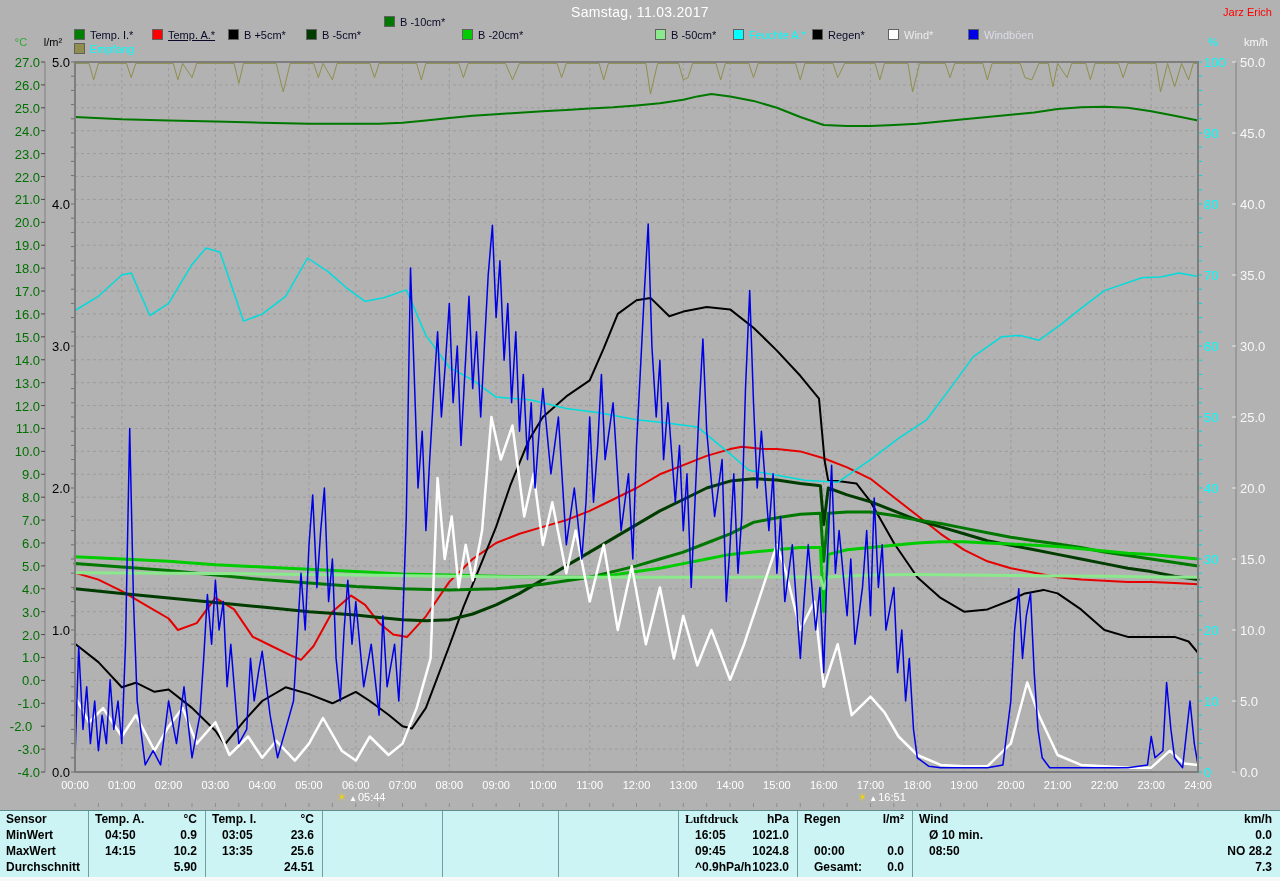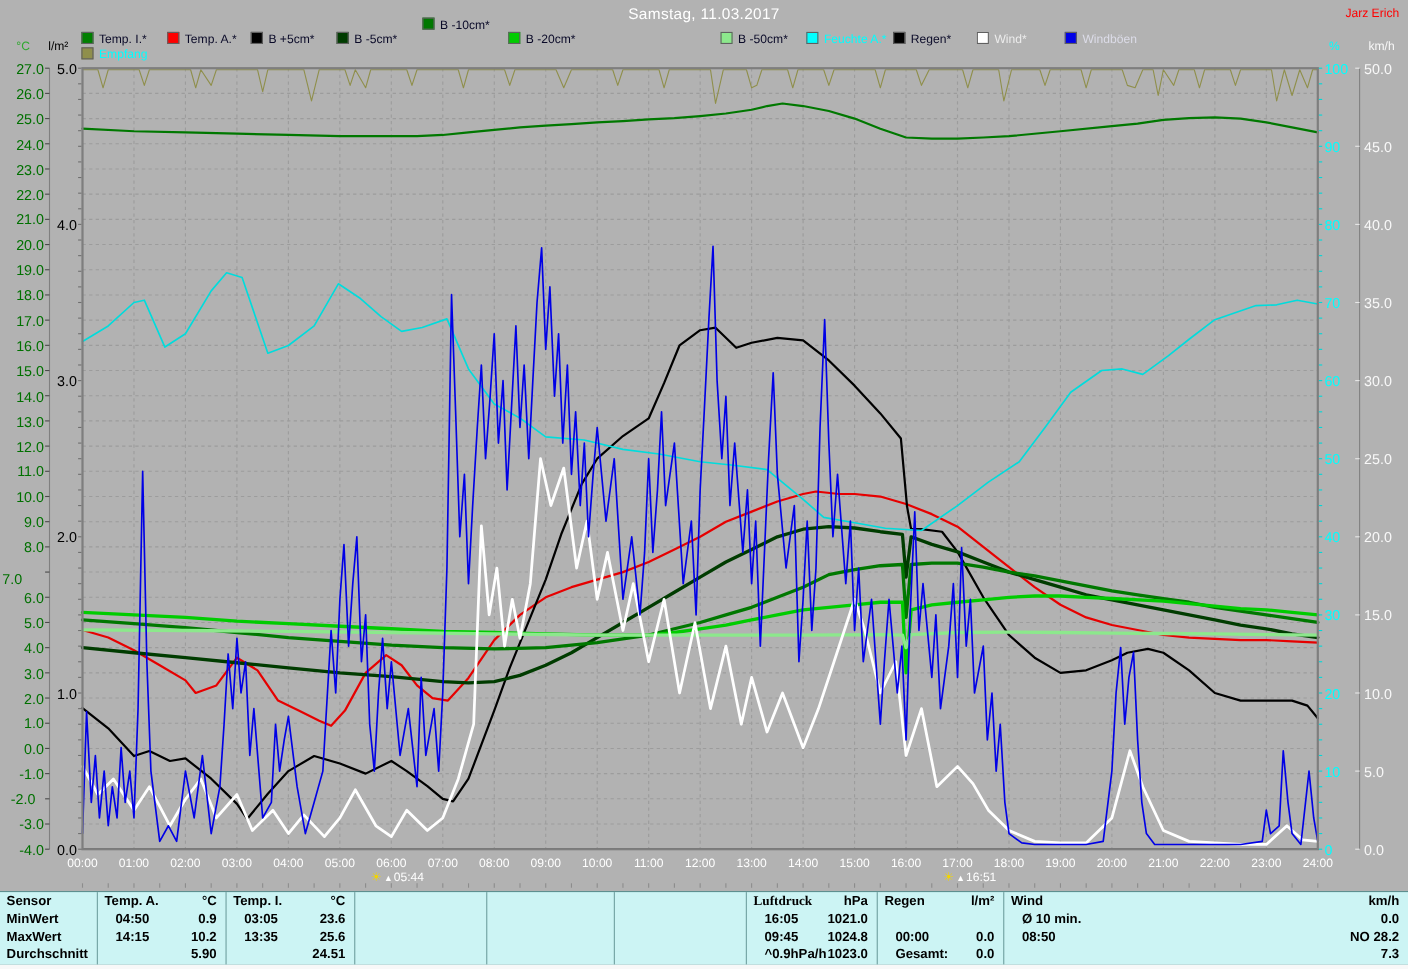--- a/index.html
+++ b/index.html
@@ -40,21 +40,21 @@
   <div class="title">Samstag, 11.03.2017</div>
   <div class="author">Jarz Erich</div>
 
   <div id="unit-c" class="unit">°C</div>
   <div id="unit-lm2" class="unit">l/m²</div>
   <div id="unit-pct" class="unit">%</div>
   <div id="unit-kmh" class="unit">km/h</div>
 
   <div id="legend">
       <div class="legend-item" style="left: 74px; top: 29px;"><span class="sw" style="background: rgb(0, 128, 0);"></span><span style="color: rgb(10, 10, 40);">Temp. I.*</span></div>
-      <div class="legend-item" style="left: 152px; top: 29px;"><span class="sw" style="background: rgb(255, 0, 0);"></span><span style="color: rgb(10, 10, 40);">Temp. A.*</span></div>
+      <div class="legend-item" style="left: 152px; top: 29px;"><span class="sw" style="background: rgb(255, 0, 0);"></span><span style="color: rgb(10, 10, 40); text-decoration: underline;">Temp. A.*</span></div>
       <div class="legend-item" style="left: 228px; top: 29px;"><span class="sw" style="background: rgb(0, 0, 0);"></span><span style="color: rgb(10, 10, 40);">B +5cm*</span></div>
       <div class="legend-item" style="left: 306px; top: 29px;"><span class="sw" style="background: rgb(0, 60, 0);"></span><span style="color: rgb(10, 10, 40);">B -5cm*</span></div>
       <div class="legend-item" style="left: 384px; top: 16px; text-align: center;"><span class="sw" style="background: rgb(0, 120, 0);"></span><span style="color: rgb(10, 10, 40);">B -10cm*</span></div>
       <div class="legend-item" style="left: 462px; top: 29px;"><span class="sw" style="background: rgb(0, 204, 0);"></span><span style="color: rgb(10, 10, 40);">B -20cm*</span></div>
       <div class="legend-item" style="left: 655px; top: 29px;"><span class="sw" style="background: rgb(140, 232, 140);"></span><span style="color: rgb(10, 10, 40);">B -50cm*</span></div>
       <div class="legend-item" style="left: 733px; top: 29px;"><span class="sw" style="background: rgb(0, 255, 255);"></span><span style="color: rgb(0, 255, 255);">Feuchte A.*</span></div>
       <div class="legend-item" style="left: 812px; top: 29px;"><span class="sw" style="background: rgb(0, 0, 0);"></span><span style="color: rgb(10, 10, 40);">Regen*</span></div>
       <div class="legend-item" style="left: 888px; top: 29px;"><span class="sw" style="background: rgb(255, 255, 255);"></span><span style="color: rgb(236, 236, 236);">Wind*</span></div>
       <div class="legend-item" style="left: 968px; top: 29px;"><span class="sw" style="background: rgb(0, 0, 232);"></span><span style="color: rgb(220, 220, 232);">Windböen</span></div>
       <div class="legend-item" style="left: 74px; top: 43px;"><span class="sw" style="background: rgb(143, 143, 75);"></span><span style="color: rgb(0, 255, 255);">Empfang</span></div>
@@ -345,21 +345,21 @@
       <div class="ylab" style="color: rgb(0, 112, 0); left: 2px; width: 38px; text-align: right; top: 286.032px;">17.0</div>
       <div class="ylab" style="color: rgb(0, 112, 0); left: 2px; width: 38px; text-align: right; top: 308.935px;">16.0</div>
       <div class="ylab" style="color: rgb(0, 112, 0); left: 2px; width: 38px; text-align: right; top: 331.839px;">15.0</div>
       <div class="ylab" style="color: rgb(0, 112, 0); left: 2px; width: 38px; text-align: right; top: 354.742px;">14.0</div>
       <div class="ylab" style="color: rgb(0, 112, 0); left: 2px; width: 38px; text-align: right; top: 377.645px;">13.0</div>
       <div class="ylab" style="color: rgb(0, 112, 0); left: 2px; width: 38px; text-align: right; top: 400.548px;">12.0</div>
       <div class="ylab" style="color: rgb(0, 112, 0); left: 2px; width: 38px; text-align: right; top: 423.452px;">11.0</div>
       <div class="ylab" style="color: rgb(0, 112, 0); left: 2px; width: 38px; text-align: right; top: 446.355px;">10.0</div>
       <div class="ylab" style="color: rgb(0, 112, 0); left: 2px; width: 38px; text-align: right; top: 469.258px;">9.0</div>
       <div class="ylab" style="color: rgb(0, 112, 0); left: 2px; width: 38px; text-align: right; top: 492.161px;">8.0</div>
-      <div class="ylab" style="color: rgb(0, 112, 0); left: 2px; width: 38px; text-align: left; top: 515.065px; margin-top: 6px;">7.0</div>
+      <div class="ylab" style="color: rgb(0, 112, 0); left: 2px; width: 38px; text-align: right; top: 515.065px;">7.0</div>
       <div class="ylab" style="color: rgb(0, 112, 0); left: 2px; width: 38px; text-align: right; top: 537.968px;">6.0</div>
       <div class="ylab" style="color: rgb(0, 112, 0); left: 2px; width: 38px; text-align: right; top: 560.871px;">5.0</div>
       <div class="ylab" style="color: rgb(0, 112, 0); left: 2px; width: 38px; text-align: right; top: 583.774px;">4.0</div>
       <div class="ylab" style="color: rgb(0, 112, 0); left: 2px; width: 38px; text-align: right; top: 606.677px;">3.0</div>
       <div class="ylab" style="color: rgb(0, 112, 0); left: 2px; width: 38px; text-align: right; top: 629.581px;">2.0</div>
       <div class="ylab" style="color: rgb(0, 112, 0); left: 2px; width: 38px; text-align: right; top: 652.484px;">1.0</div>
       <div class="ylab" style="color: rgb(0, 112, 0); left: 2px; width: 38px; text-align: right; top: 675.387px;">0.0</div>
       <div class="ylab" style="color: rgb(0, 112, 0); left: 2px; width: 38px; text-align: right; top: 698.29px;">-1.0</div>
       <div class="ylab" style="color: rgb(0, 112, 0); left: 2px; width: 38px; text-align: center; top: 721.194px;">-2.0</div>
       <div class="ylab" style="color: rgb(0, 112, 0); left: 2px; width: 38px; text-align: right; top: 744.097px;">-3.0</div>

